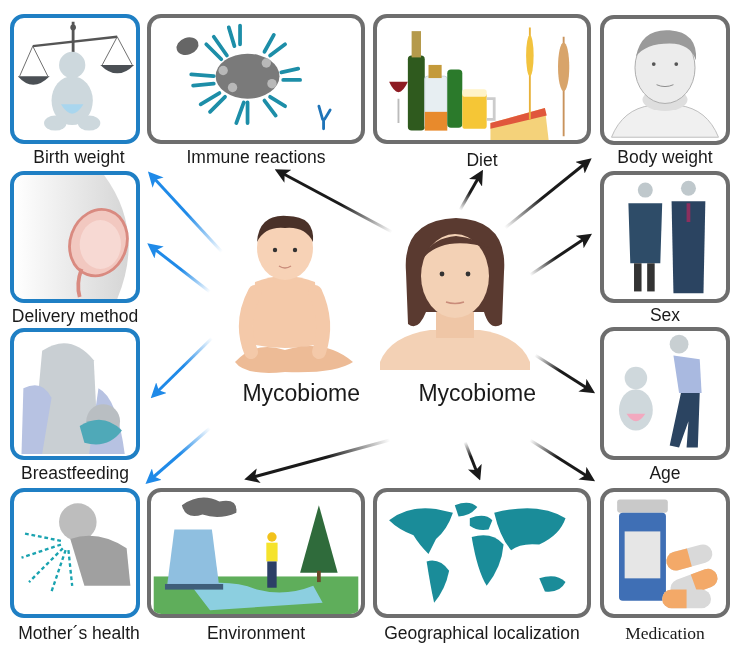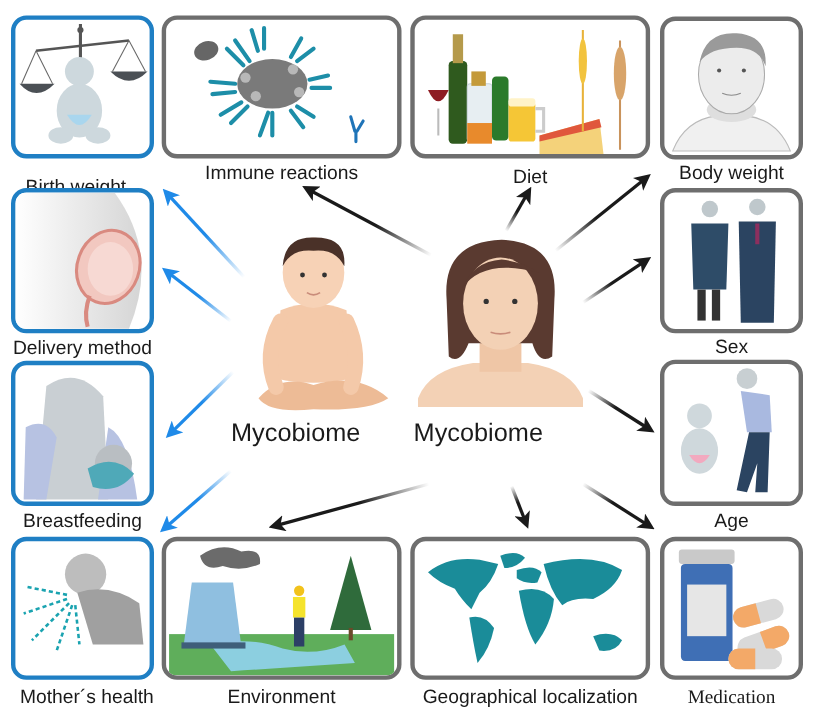--- a/index.html
+++ b/index.html
@@ -2,21 +2,21 @@
 <html><head>
 <meta charset="utf-8">
 <style>
   html,body{margin:0;padding:0;background:#ffffff;}
   body{width:741px;height:654px;position:relative;overflow:hidden;font-family:"Liberation Sans",sans-serif;color:#1a1a1a;}
   .box{position:absolute;box-sizing:border-box;border-radius:14px;background:#fff;overflow:hidden;}
   .box.blue{border:4px solid #1f7fc4;}
   .box.gray{border:4px solid #6e6e6e;}
   .box svg{position:absolute;left:0;top:0;width:100%;height:100%;}
   .lbl{position:absolute;font-size:17.5px;text-align:center;white-space:nowrap;line-height:1;}
-  .center-lbl{position:absolute;font-size:23px;text-align:left;line-height:1.12;white-space:nowrap;}
+  .center-lbl{position:absolute;font-size:23px;text-align:right;line-height:1.12;white-space:nowrap;}
   #arrows{position:absolute;left:0;top:0;width:741px;height:654px;pointer-events:none;}
   .fig{position:absolute;}
 </style>
 </head>
 <body>
 
 <svg id="arrows" viewBox="0 0 741 654">
   <defs>
     <marker id="bh" viewBox="0 0 10 10" refX="6" refY="5" markerWidth="5" markerHeight="5" orient="auto">
       <path d="M0,0 L10,5 L0,10 L2.5,5 z" fill="#1f8ae8"></path>
@@ -100,21 +100,21 @@
     <line x1="110" y1="20" x2="94" y2="50" stroke="#666" stroke-width="1"></line>
     <line x1="110" y1="20" x2="126" y2="50" stroke="#666" stroke-width="1"></line>
     <path d="M92 50 Q110 68 128 50 Z" fill="#4b5055"></path>
     <circle cx="62" cy="50" r="14" fill="#cdd8dd"></circle>
     <ellipse cx="62" cy="88" rx="22" ry="26" fill="#cdd8dd"></ellipse>
     <path d="M50 92 Q62 112 74 92 Z" fill="#a9d6ee"></path>
     <ellipse cx="44" cy="112" rx="12" ry="8" fill="#cdd8dd"></ellipse>
     <ellipse cx="80" cy="112" rx="12" ry="8" fill="#cdd8dd"></ellipse>
   </svg>
 </div>
-<div class="lbl" style="left:0;top:149px;width:138px;margin-top:12px;">Birth weight</div>
+<div class="lbl" style="left:10px;top:149px;width:138px;">Birth weight</div>
 
 <div class="box blue" style="left:10px;top:171px;width:130px;height:132px;">
   <svg viewBox="0 0 130 132">
     <defs>
         <linearGradient id="bg1" x1="0" x2="1">
           <stop offset="0" stop-color="#ffffff"></stop>
           <stop offset="1" stop-color="#d5d5d5"></stop>
         </linearGradient>
       </defs>
     <path d="M0 0 H96 Q140 60 110 132 H0 Z" fill="url(#bg1)"></path>

